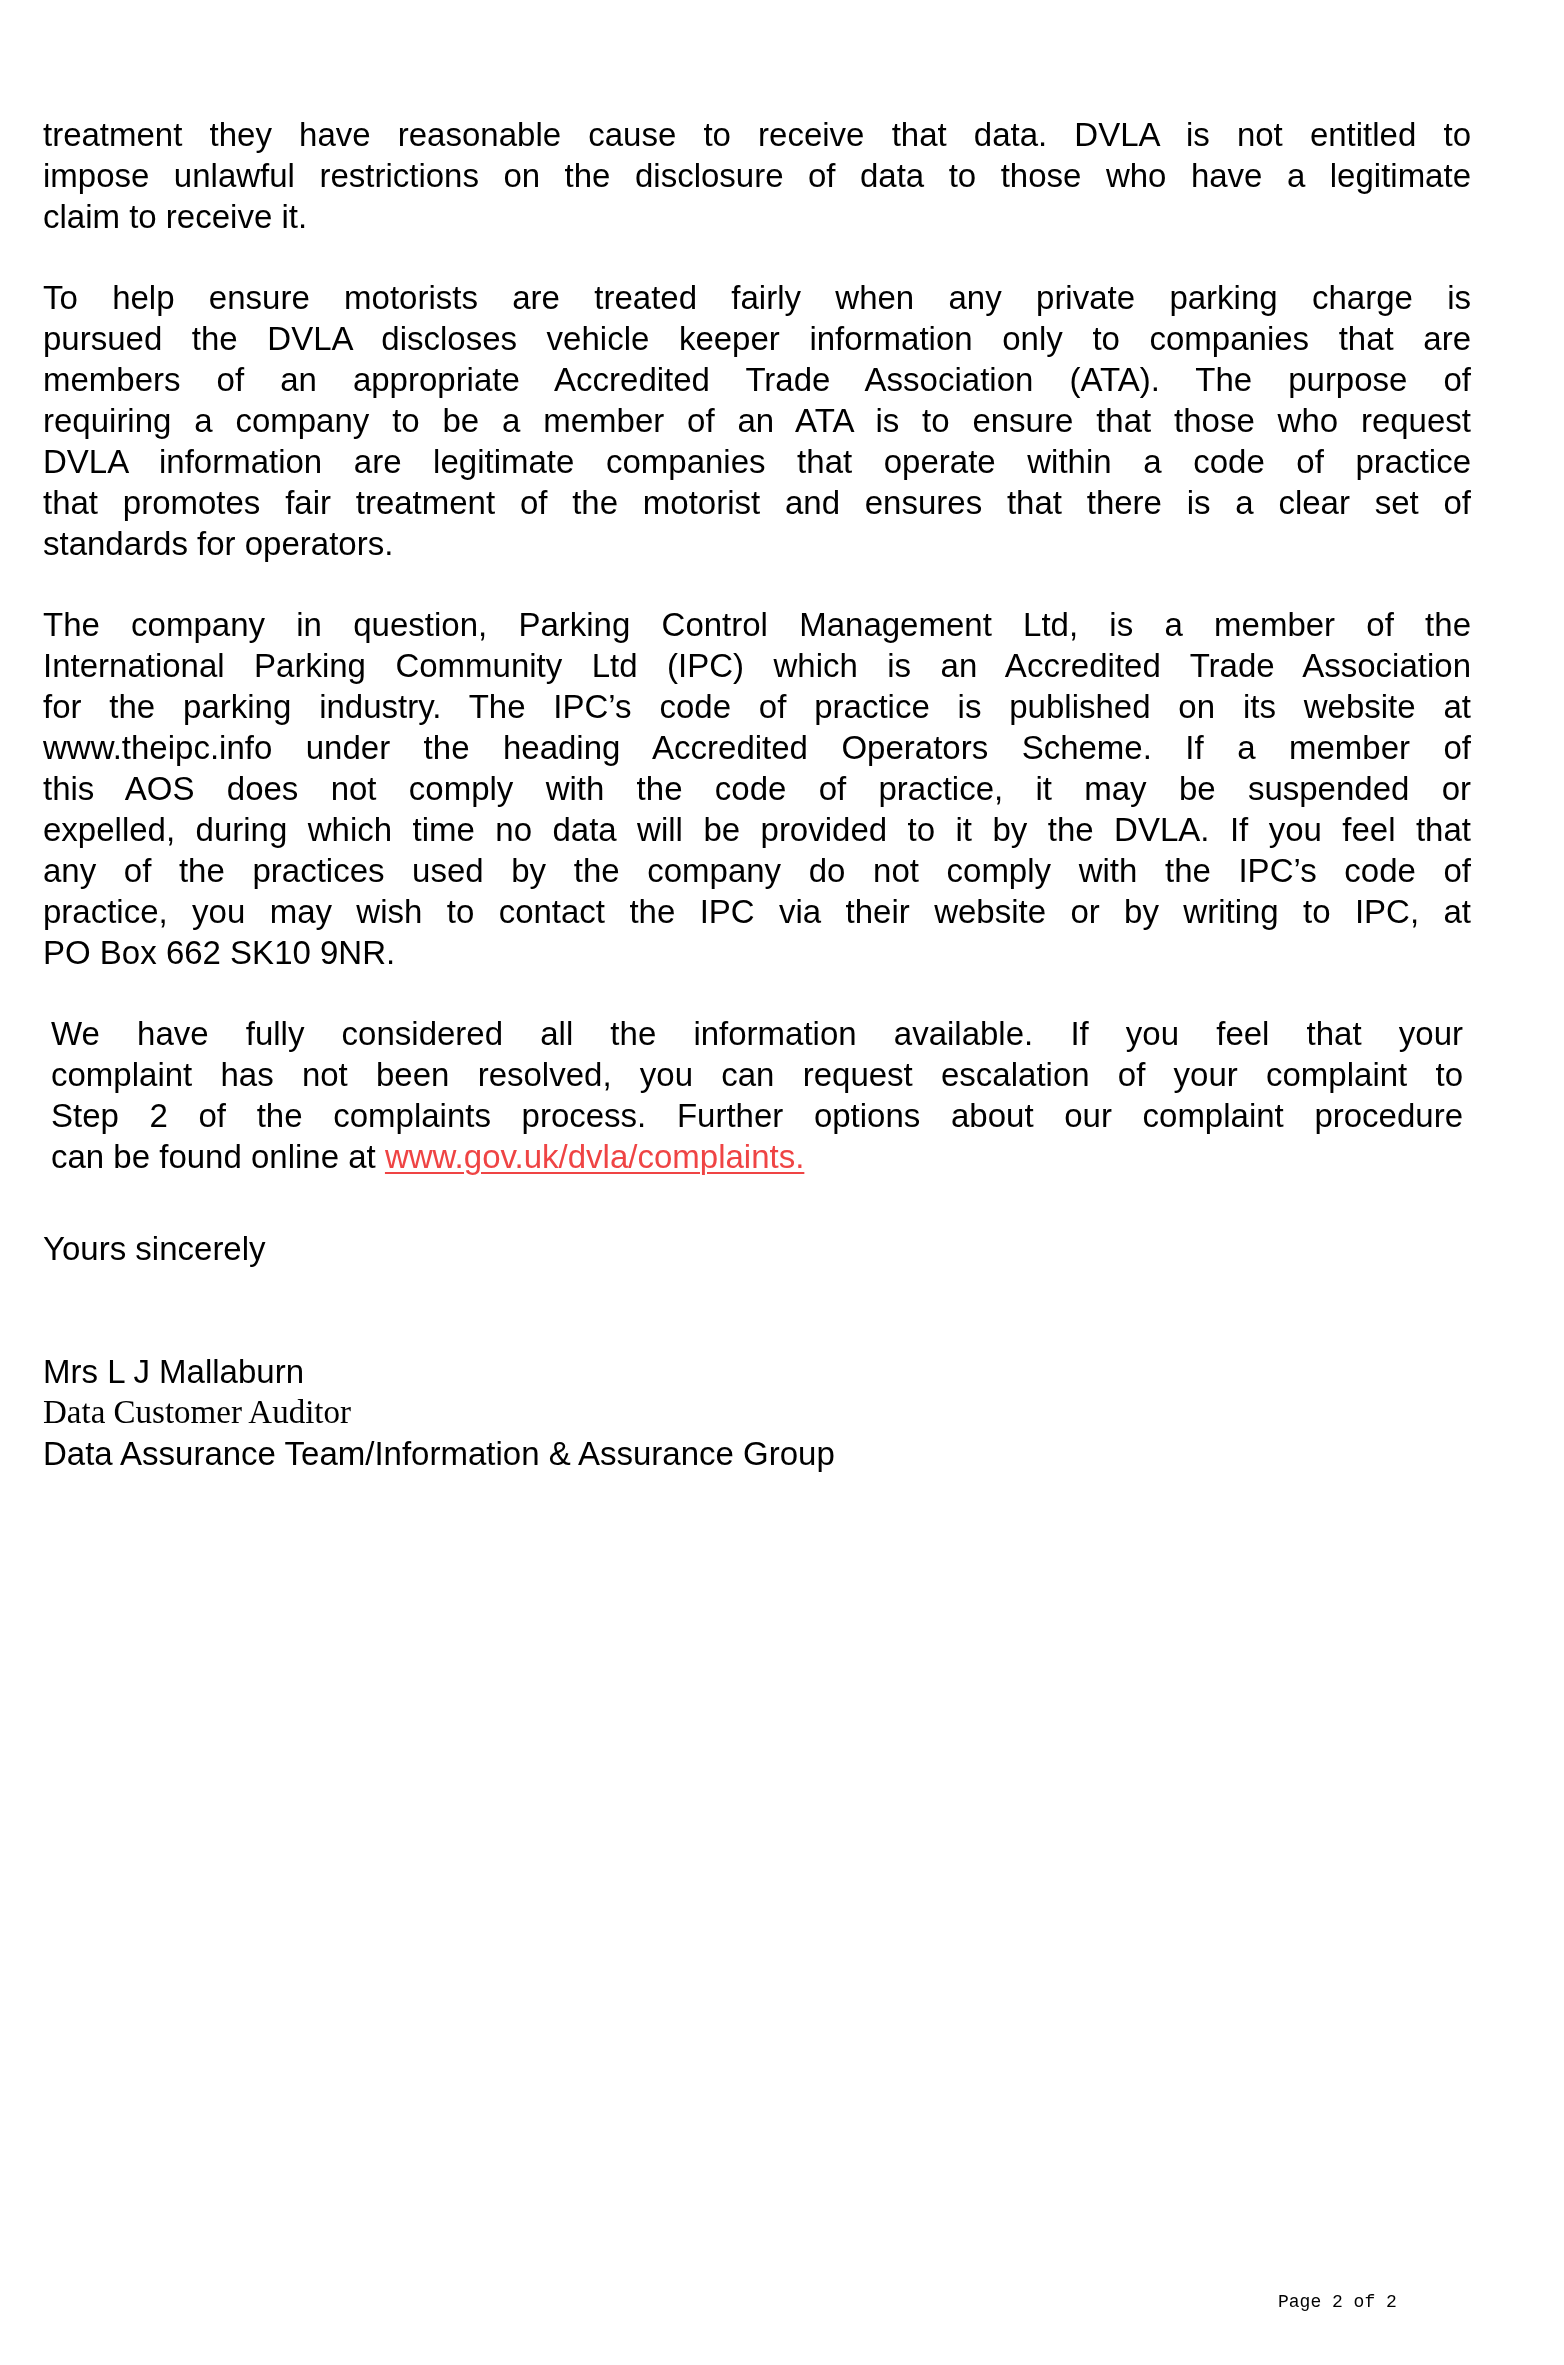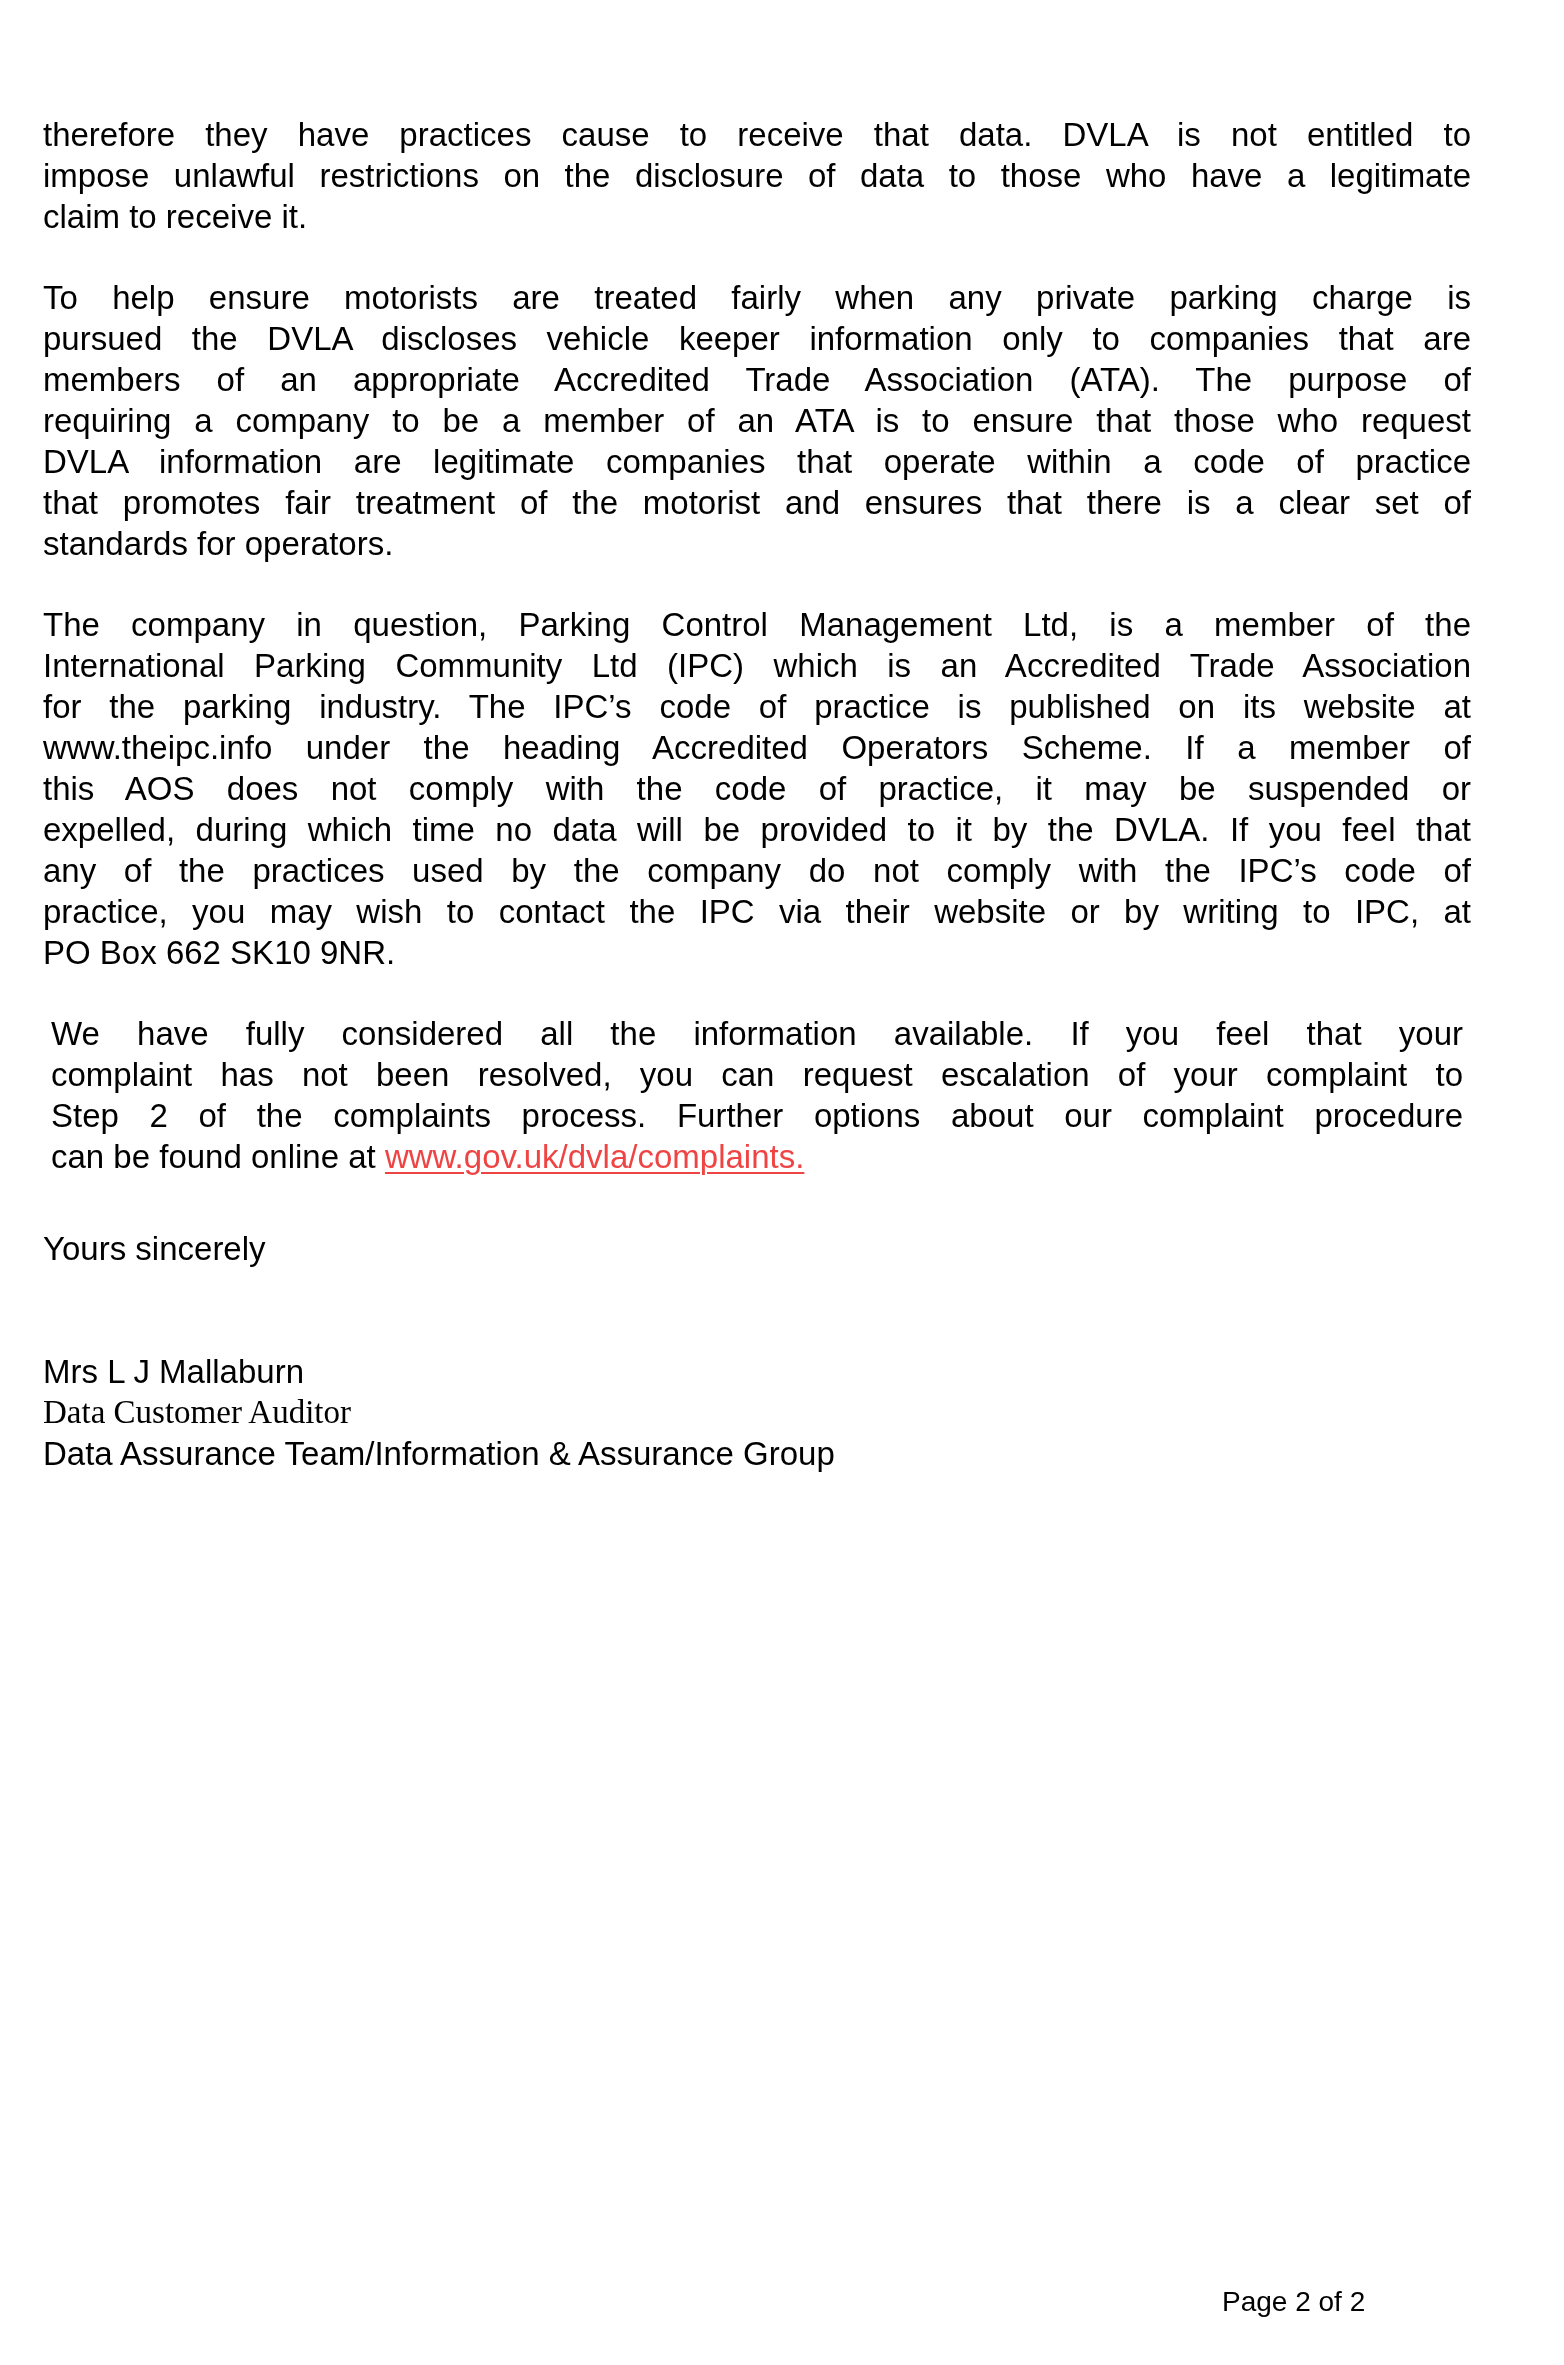--- a/index.html
+++ b/index.html
@@ -64,35 +64,35 @@
       line-height: 41px;
       white-space: nowrap;
       margin-top: 11px;
     }
     #closing { top: 1217px; }
     #signer-name { top: 1340px; }
     #signer-title { top: 1381px; font-family: Liberation Serif, serif; }
     #signer-team { top: 1422px; }
     .footer {
       position: absolute;
-      left: 1222px;
+      left: 1278px;
       top: 2288px;
-      font-family: Liberation Sans, sans-serif;
-      font-size: 28px;
+      font-family: Liberation Mono, monospace;
+      font-size: 18px;
       line-height: 28.4px;
       white-space: nowrap;
     }
   </style>
 </head>
 <body>
 
 <div class="page">
 
   <div class="para" id="p1">
-    <span class="line">therefore they have practices cause to receive that data. DVLA is not entitled to</span>
+    <span class="line">treatment they have reasonable cause to receive that data. DVLA is not entitled to</span>
     <span class="line">impose unlawful restrictions on the disclosure of data to those who have a legitimate</span>
     <span class="line last">claim to receive it.</span>
   </div>
 
   <div class="para" id="p2">
     <span class="line">To help ensure motorists are treated fairly when any private parking charge is</span>
     <span class="line">pursued the DVLA discloses vehicle keeper information only to companies that are</span>
     <span class="line">members of an appropriate Accredited Trade Association (ATA). The purpose of</span>
     <span class="line">requiring a company to be a member of an ATA is to ensure that those who request</span>
     <span class="line">DVLA information are legitimate companies that operate within a code of practice</span>

